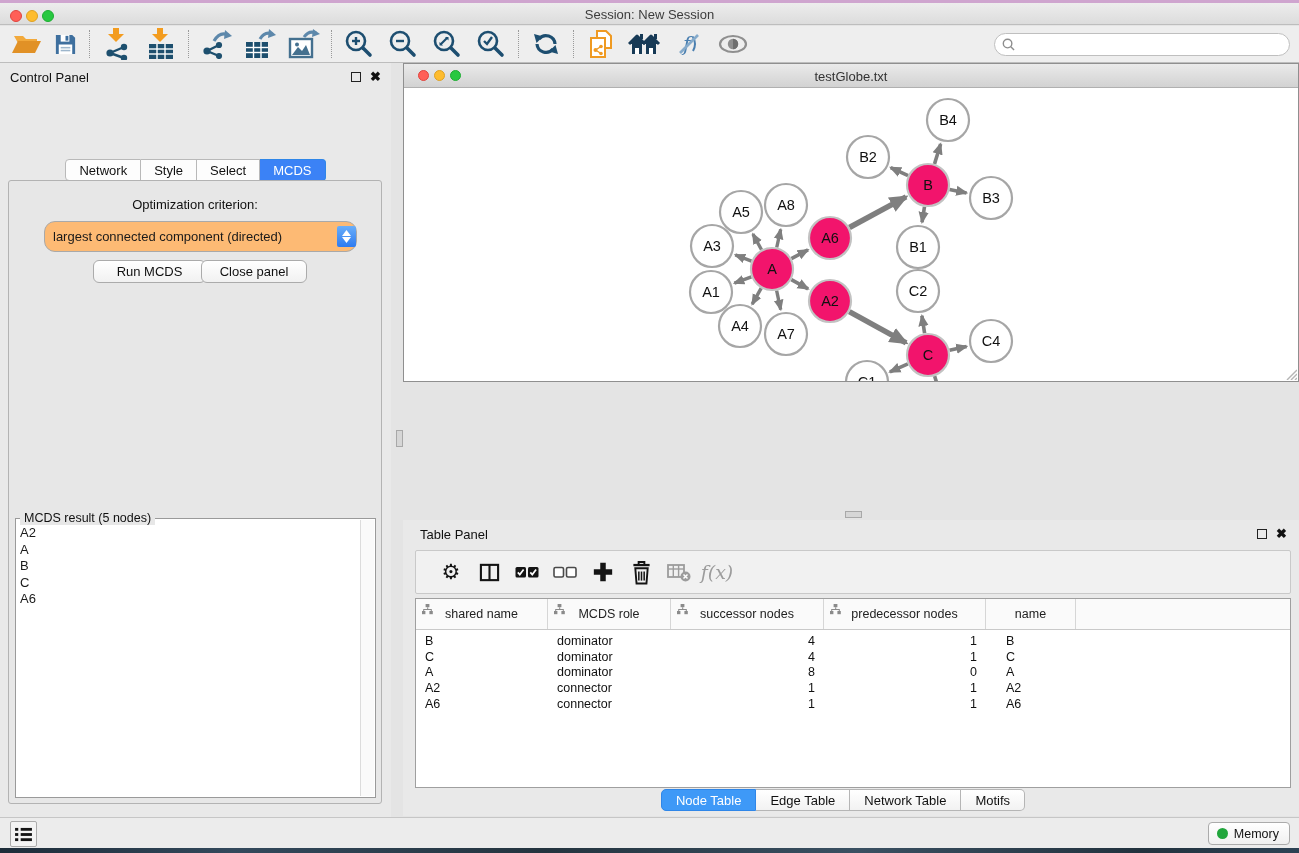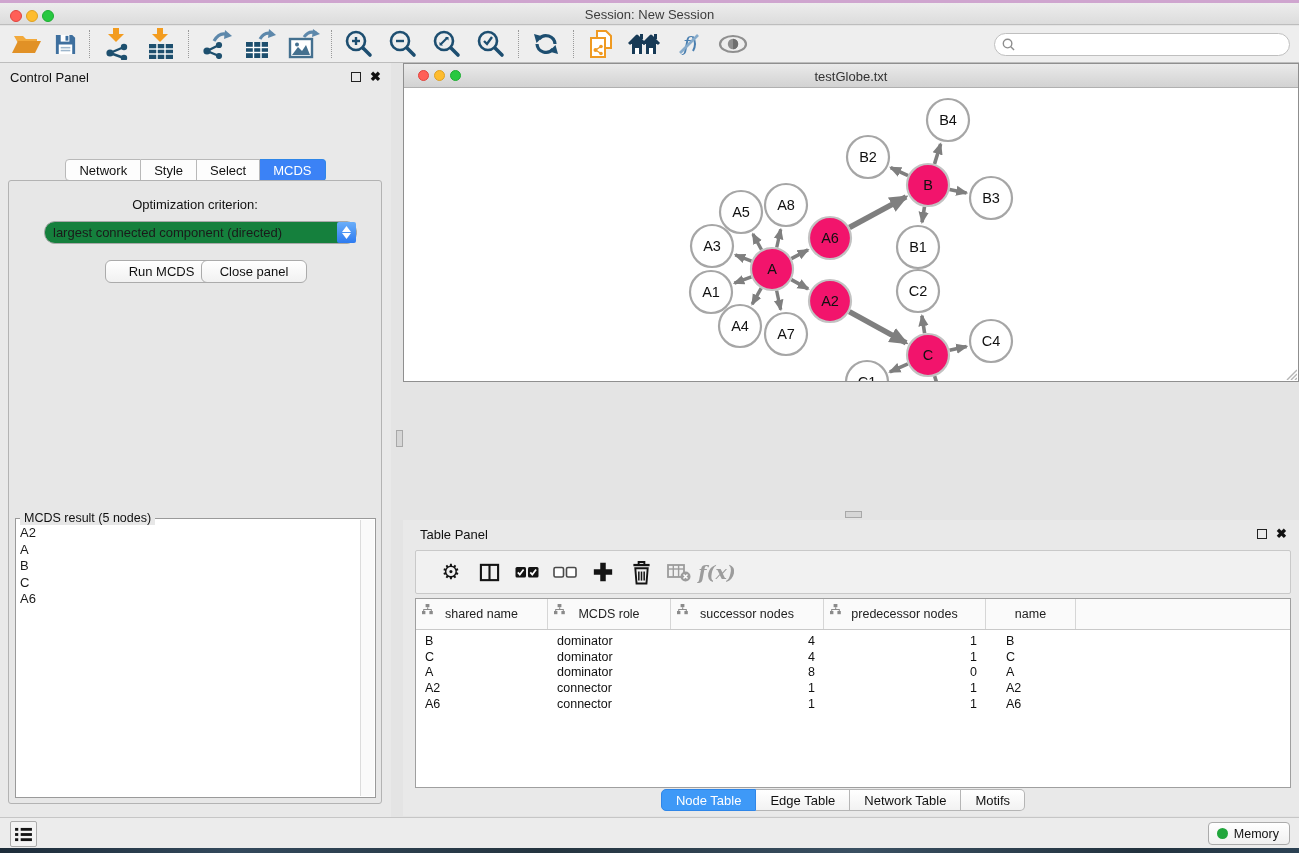--- a/index.html
+++ b/index.html
@@ -39,28 +39,28 @@
   #cp-tabs { position:absolute; top:96px; left:0; right:0; display:flex; justify-content:center; }
   .cp-tab { height:22px; padding:0 13px; font-size:13px; background:#fdfdfd; border:1px solid #b9b9b9;
     border-left:none; display:flex; align-items:center; color:#111;text-align:right; }
   .cp-tab:first-child { border-left:1px solid #b9b9b9; border-radius:4px 0 0 4px; }
   .cp-tab:last-child { border-radius:0 4px 4px 0; }
   .cp-tab.active { background:#3b82f6; border-color:#2f86e8; color:#fff; }
 
   #cp-box { position:absolute; left:8px; right:9px; top:117px; bottom:13px; background:#e7e7e7;
     border:1px solid #b3b3b3; border-radius:3px; }
   #opt-label { position:absolute; top:16px; left:0; right:0; text-align:center; font-size:13px; color:#111; }
-  #opt-select { position:absolute; left:35px; top:40px; width:313px; height:23px; background:#15803d;
+  #opt-select { position:absolute; left:35px; top:40px; width:313px; height:31px; background:#fdba74;
     border:1px solid #a9a9a9; border-radius:11px; display:flex; align-items:center; }
   #opt-select .sel-text { font-size:13px; margin-left:8px; flex:1; }
   #opt-select .stepper { width:19px; height:21px; margin-right:0px; border-radius:2px;
     background:linear-gradient(#6aaef9,#2e7bf0); display:flex; flex-direction:column; align-items:center; justify-content:center; gap:1px; }
   .cp-btn { position:absolute; top:79px; height:23px; background:linear-gradient(#ffffff,#f1f1f1);
     border:1px solid #ababab; border-radius:6px; font-size:13px; font-family:"Liberation Sans",sans-serif; color:#111; }
-  #run-btn { left:84px; width:113px;margin-left:12px; }
+  #run-btn { left:84px; width:113px; }
   #closepanel-btn { left:192px; width:106px; }
 
   #mcds-fieldset { position:absolute; left:6px; right:5px; top:337px; bottom:5px; border:1px solid #9a9a9a; background:#fff; }
   #mcds-legend { position:absolute; top:-8px; left:4px; background:#e7e7e7; padding:0 4px; font-size:12.5px; color:#111; }
   #mcds-list { position:absolute; left:0; top:6px; bottom:1px; right:16px; overflow:hidden; }
   .mcds-item { font-size:13px; line-height:16.5px; padding-left:4px; }
   #mcds-scroll { position:absolute; top:1px; bottom:1px; right:1px; width:14px; background:#fafafa; border-left:1px solid #dcdcdc; }
 
   
   #split-v { position:absolute; left:396px; top:430px; width:7px; height:17px; background:#d6d6d6; border:1px solid #a8a8a8; }
@@ -73,21 +73,21 @@
   #net-titlebar .title { position:absolute; left:0; right:0; top:5px; text-align:center; font-size:13px; color:#333; }
   #net-canvas { position:absolute; left:0; top:24px; right:0; bottom:0; background:#fff; overflow:hidden; }
   #resize-grip { position:absolute; right:1px; bottom:1px; }
 
   
   #table-panel { position:absolute; left:403px; top:520px; right:0; height:296px; background:#e9e9e9; }
   #tp-toolbar { position:absolute; left:12px; right:8px; top:30px; height:44px; background:#f1f1f1;
     border:1px solid #c9c9c9; border-radius:2px; display:flex; align-items:center; padding-left:16px; gap:0; }
   .tp-btn { width:38px; height:36px; display:flex; align-items:center; justify-content:center; background:none; border:none; }
   .gear-glyph { font-size:21px; color:#141414; font-family:"DejaVu Sans",sans-serif; }
-  .fx-label { font-family:"DejaVu Serif",serif; font-style:italic; font-size:19px; color:#9c9c9c;font-weight:bold; }
+  .fx-label { font-family:"DejaVu Serif",serif; font-style:italic; font-size:19px; color:#9c9c9c; }
 
   #data-table { position:absolute; left:12px; right:8px; top:78px; height:190px; background:#fff; border:1px solid #9f9f9f; overflow:hidden; }
   #thead { display:flex; height:31px; background:#fafafa; border-bottom:1px solid #c9c9c9; }
   .hcell { position:relative; border-right:1px solid #d6d6d6; display:flex; align-items:center; justify-content:center;
     font-size:12.5px; color:#222; }
   .hcell .tree-ic { position:absolute; left:6px; top:5px; }
   .hcell.last { border-right:1px solid #d6d6d6; }
   .hfill { flex:1; }
   .c0{width:132px;} .c1{width:123px;} .c2{width:153px;justify-content:center;} .c3{width:162px;} .c4{width:90px;}
   .trow { display:flex; height:15.8px; align-items:center; }

